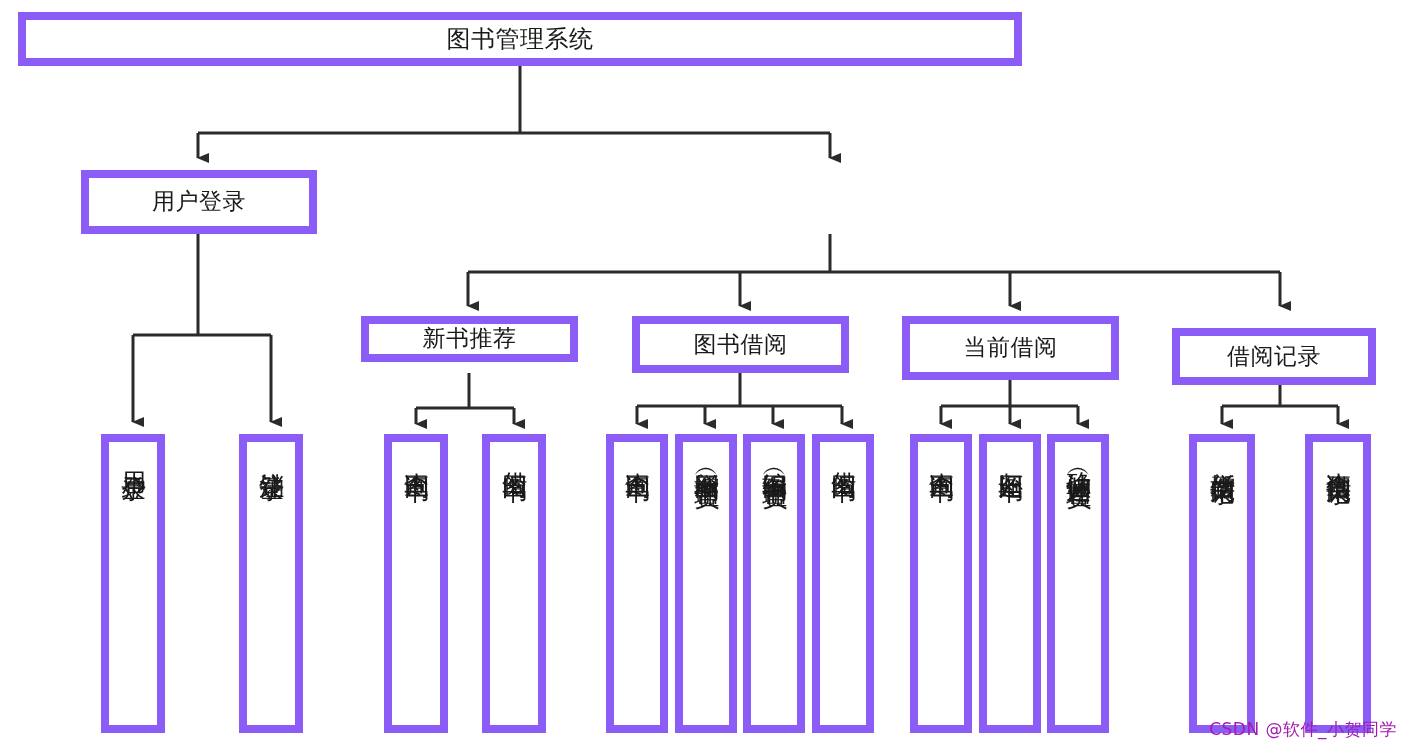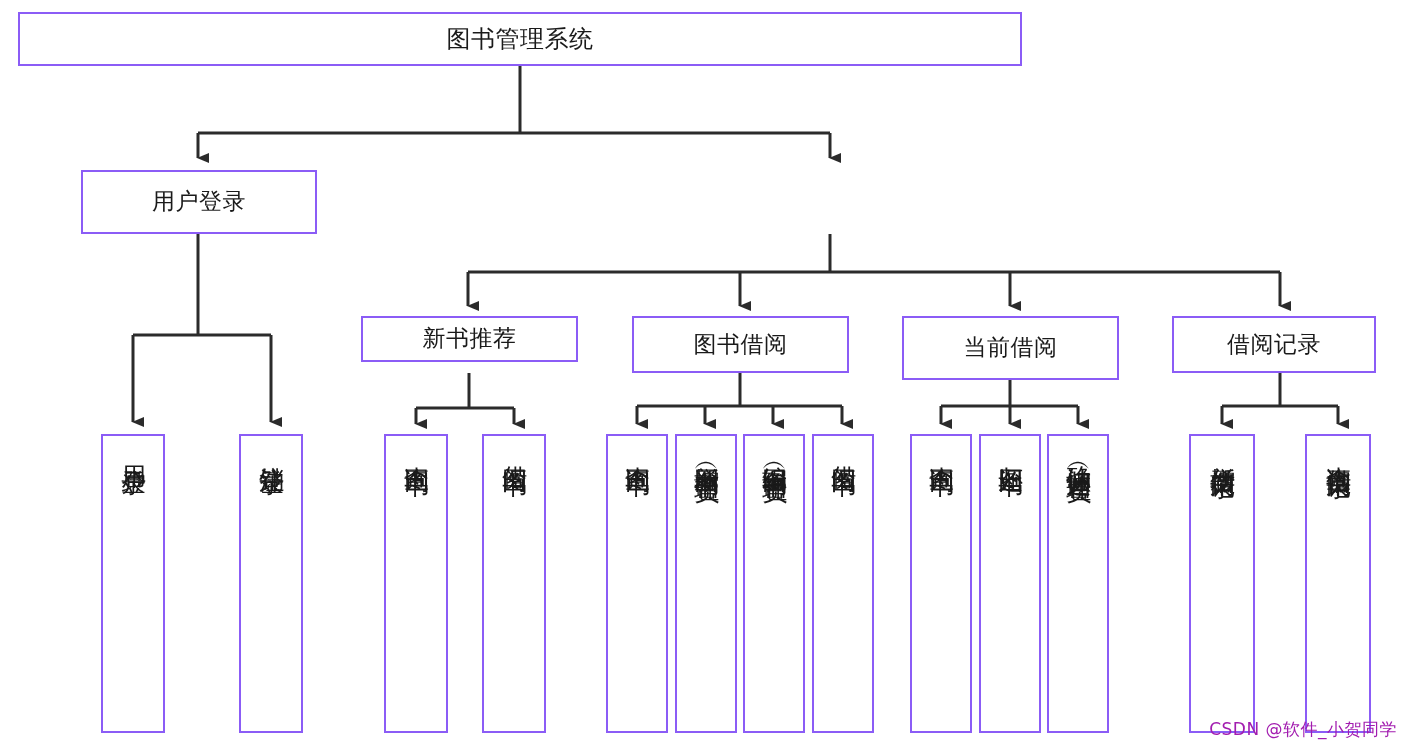--- a/index.html
+++ b/index.html
@@ -22,21 +22,21 @@
     position: absolute;
     left: 0;
     top: 0;
     width: 1405px;
     height: 747px;
     pointer-events: none;
   }
   .node {
     position: absolute;
     box-sizing: border-box;
-    border: 2px solid #8b5cf6;
+    border: 8px solid #8b5cf6;
     background: #ffffff;
     display: flex;
     align-items: center;
     justify-content: center;
     color: #1a1a1a;
   }
   .node-label {
     display: block;
     text-align: center;
     line-height: 1.18;
@@ -139,21 +139,21 @@
 
   <div class="node horiz" style="left:361px; top:316px; width:217px; height:46px;">
     <span class="node-label">新书推荐</span>
   </div>
   <div class="node horiz" style="left:632px; top:316px; width:217px; height:57px;">
     <span class="node-label">图书借阅</span>
   </div>
   <div class="node horiz" style="left:902px; top:316px; width:217px; height:64px;">
     <span class="node-label">当前借阅</span>
   </div>
-  <div class="node horiz" style="left:1172px; top:316px; width:204px; height:57px;">
+  <div class="node horiz" style="left:1172px; top:328px; width:204px; height:57px;">
     <span class="node-label">借阅记录</span>
   </div>
 
   <div class="node vert" style="left:101px; top:434px; width:64px; height:299px;">
     <span class="node-label">用户登录</span>
   </div>
   <div class="node vert" style="left:239px; top:434px; width:64px; height:299px;">
     <span class="node-label">注销登录</span>
   </div>
 

